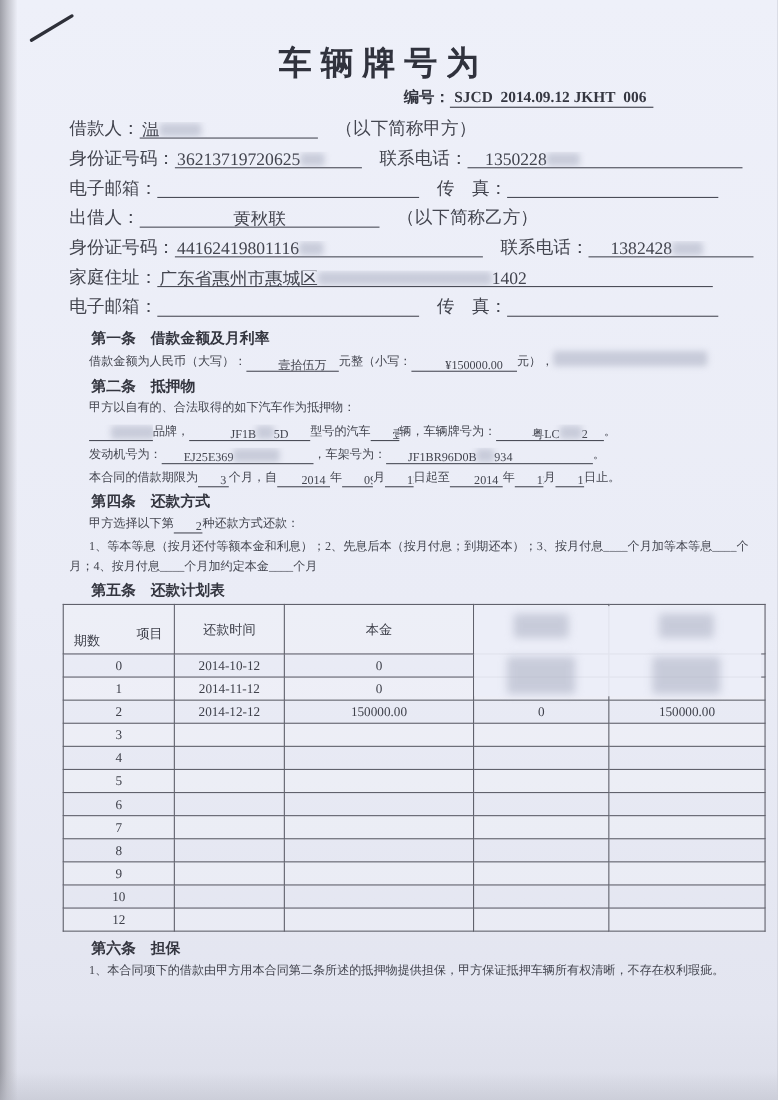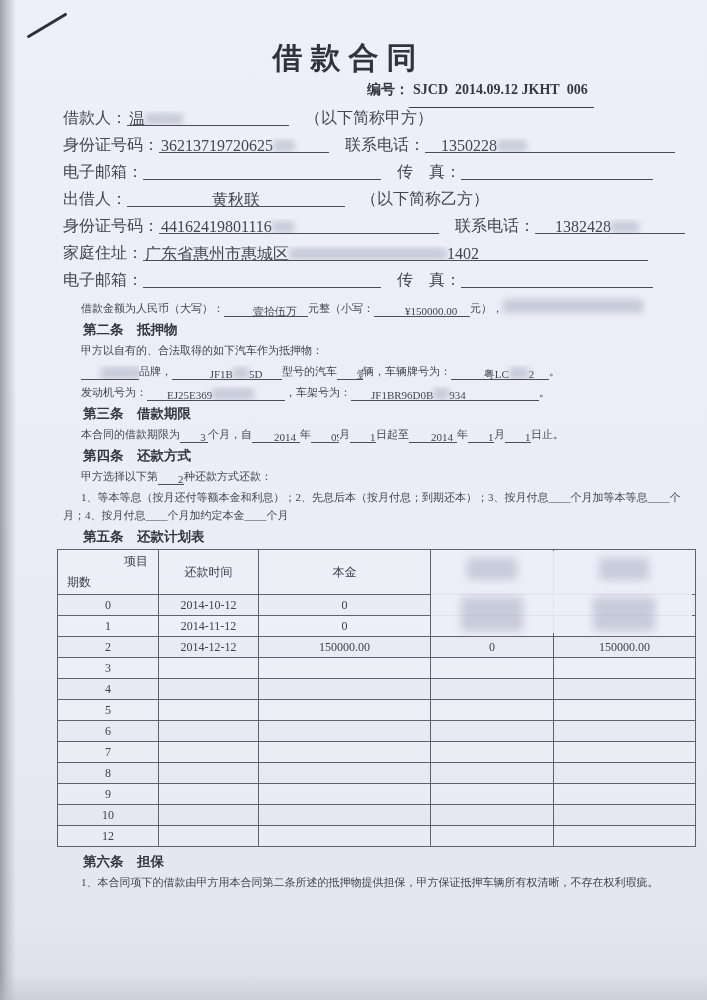--- a/index.html
+++ b/index.html
@@ -23,21 +23,21 @@
     background:#2e3039;border-radius:2px;
     transform:rotate(-31deg);
   }
   .content{position:absolute;left:0;top:0;width:707px;padding:40px 10px 0 63px;box-sizing:border-box;}
   .title{
     margin:0 63px 4px 0;text-align:center;
     font-size:30px;font-weight:bold;letter-spacing:8px;color:#30323d;
     line-height:36px;
   }
   .no-line{margin:2px 0 10px 304px;font-size:14px;font-weight:bold;color:#353741;line-height:20px;white-space:nowrap;}
-  .no-line .grp{border-bottom:1.5px solid #3b3d48;padding:0 6px 10px 4px;}
+  .no-line .grp{border-bottom:1.5px solid #3b3d48;padding:0 6px 0 4px;}
   .fline{font-size:16px;line-height:16px;margin-bottom:11px;white-space:nowrap;color:#43454f;}
   .u{
     display:inline-block;border-bottom:1px solid #4b4d58;
     height:15px;vertical-align:bottom;text-align:left;
     padding:0 2px;box-sizing:border-box;white-space:nowrap;overflow:hidden;
   }
   .u.ctr{text-align:center;}
   .rd{
     display:inline-block;height:12px;border-radius:2px;
     background:#a4a9bc;opacity:.5;filter:blur(3px);
@@ -50,40 +50,40 @@
   .bl.wrap{white-space:normal;line-height:18px;}
   .twrap{position:relative;margin:4px 0 6px -6px;width:638px;}
   table{border-collapse:collapse;width:638px;table-layout:fixed;font-size:12px;color:#3f414b;}
   td,th{border:1px solid #60616c;padding:0;height:20px;text-align:center;font-weight:normal;}
   tr.hd th{height:44px;background:rgba(255,255,255,.18);}
   col.c1{width:101px;}col.c2{width:100px;}col.c3{width:172px;}col.c4{width:123px;}col.c5{width:142px;}
   .diag{
     position:relative;
     background:linear-gradient(to bottom right,rgba(0,0,0,0) calc(50% - 1px),#60616c calc(50% - 1px),#60616c calc(50% + 0px),rgba(0,0,0,0) calc(50% + 0px));
   }
-  .diag .dt{position:absolute;top:3px;right:10px;font-size:12px;}
+  .diag .dt{position:absolute;top:18px;right:10px;font-size:12px;}
   .diag .db{position:absolute;bottom:3px;left:9px;font-size:12px;}
   tbody tr:nth-child(even) td{background:rgba(255,255,255,.22);}
   .patch{
     position:absolute;left:374px;top:2px;width:261px;height:82px;
     background:rgba(236,238,247,.92);
   }
   .foot-shadow{position:absolute;left:0;bottom:0;width:707px;height:26px;
     background:linear-gradient(180deg,rgba(205,207,216,0),rgba(185,187,198,.45));}
 </style>
 </head>
 <body>
 
 <div class="page">
   <div class="scan-edge"></div>
   <div class="pen-mark"></div>
 
   <div class="content">
 
-    <h1 class="title">借款合同</h1>
+    <h1 class="title">车辆牌号为</h1>
 
     <div class="no-line">
       <span>编号：</span><span class="grp"><span>SJCD</span>&nbsp;&nbsp;<span>2014.09.12</span>&nbsp;<span>JKHT</span>&nbsp;&nbsp;<span>006</span></span>
     </div>
 
     <div class="fline">
       <span>借款人：</span><span class="u" style="width:162px"><span>温</span><i class="rd" style="width:38px"></i></span>　<span>（以下简称甲方）</span>
     </div>
     <div class="fline">
       <span>身份证号码：</span><span class="u" style="width:170px"><span>36213719720625</span><i class="rd" style="width:22px"></i></span>　<span>联系电话：</span><span class="u" style="width:250px"><span style="padding-left:14px">1350228</span><i class="rd" style="width:30px"></i></span>
@@ -99,34 +99,34 @@
       <span>身份证号码：</span><span class="u" style="width:280px"><span>44162419801116</span><i class="rd" style="width:22px"></i></span>　<span>联系电话：</span><span class="u" style="width:150px"><span style="padding-left:18px">1382428</span><i class="rd" style="width:28px"></i></span>
     </div>
     <div class="fline">
       <span>家庭住址：</span><span class="u" style="width:505px"><span>广东省惠州市惠城区</span><i class="rd" style="width:158px"></i><span>1402</span></span>
     </div>
     <div class="fline">
       <span>电子邮箱：</span><span class="u" style="width:238px"></span>　<span>传　真：</span><span class="u" style="width:192px"></span>
     </div>
 
 
+    <p class="h">第一条　借款金额及月利率</p>
     <p class="bl">
       <span>借款金额为人民币（大写）：</span><span class="u ctr" style="width:84px"><span>壹拾伍万</span></span><span>元整（小写：</span><span class="u ctr" style="width:96px"><span>¥150000.00</span></span><span>元），</span><i class="rd" style="width:140px;height:14px"></i>
     </p>
 
     <p class="h">第二条　抵押物</p>
     <p class="bl">甲方以自有的、合法取得的如下汽车作为抵押物：</p>
     <p class="bl">
       <span class="u" style="width:58px"><i class="rd" style="width:40px"></i></span><span>品牌，</span><span class="u ctr" style="width:110px"><span>JF1B</span><i class="rd" style="width:16px"></i><span>5D</span></span><span>型号的汽车</span><span class="u ctr" style="width:26px"><span>壹</span></span><span>辆，车辆牌号为：</span><span class="u ctr" style="width:98px"><span>粤LC</span><i class="rd" style="width:20px"></i><span>2</span></span><span>。</span>
     </p>
     <p class="bl">
       <span>发动机号为：</span><span class="u" style="width:138px"><span>EJ25E369</span><i class="rd" style="width:42px"></i></span><span>，车架号为：</span><span class="u" style="width:188px"><span>JF1BR96D0B</span><i class="rd" style="width:16px"></i><span>934</span></span><span>。</span>
     </p>
 
-    <p class="h">第三条　借款期限</p>
     <p class="bl">
       <span>本合同的借款期限为</span><span class="u ctr" style="width:28px"><span>3</span></span><span>个月，自</span><span class="u ctr" style="width:48px"><span>2014</span></span><span>年</span><span class="u ctr" style="width:28px"><span>09</span></span><span>月</span><span class="u ctr" style="width:26px"><span>12</span></span><span>日起至</span><span class="u ctr" style="width:48px"><span>2014</span></span><span>年</span><span class="u ctr" style="width:26px"><span>12</span></span><span>月</span><span class="u ctr" style="width:26px"><span>12</span></span><span>日止。</span>
     </p>
 
     <p class="h">第四条　还款方式</p>
     <p class="bl">
       <span>甲方选择以下第</span><span class="u ctr" style="width:26px"><span>2</span></span><span>种还款方式还款：</span>
     </p>
     <p class="bl wrap">1、等本等息（按月还付等额本金和利息）；2、先息后本（按月付息；到期还本）；3、按月付息____个月加等本等息____个月；4、按月付息____个月加约定本金____个月</p>
 

